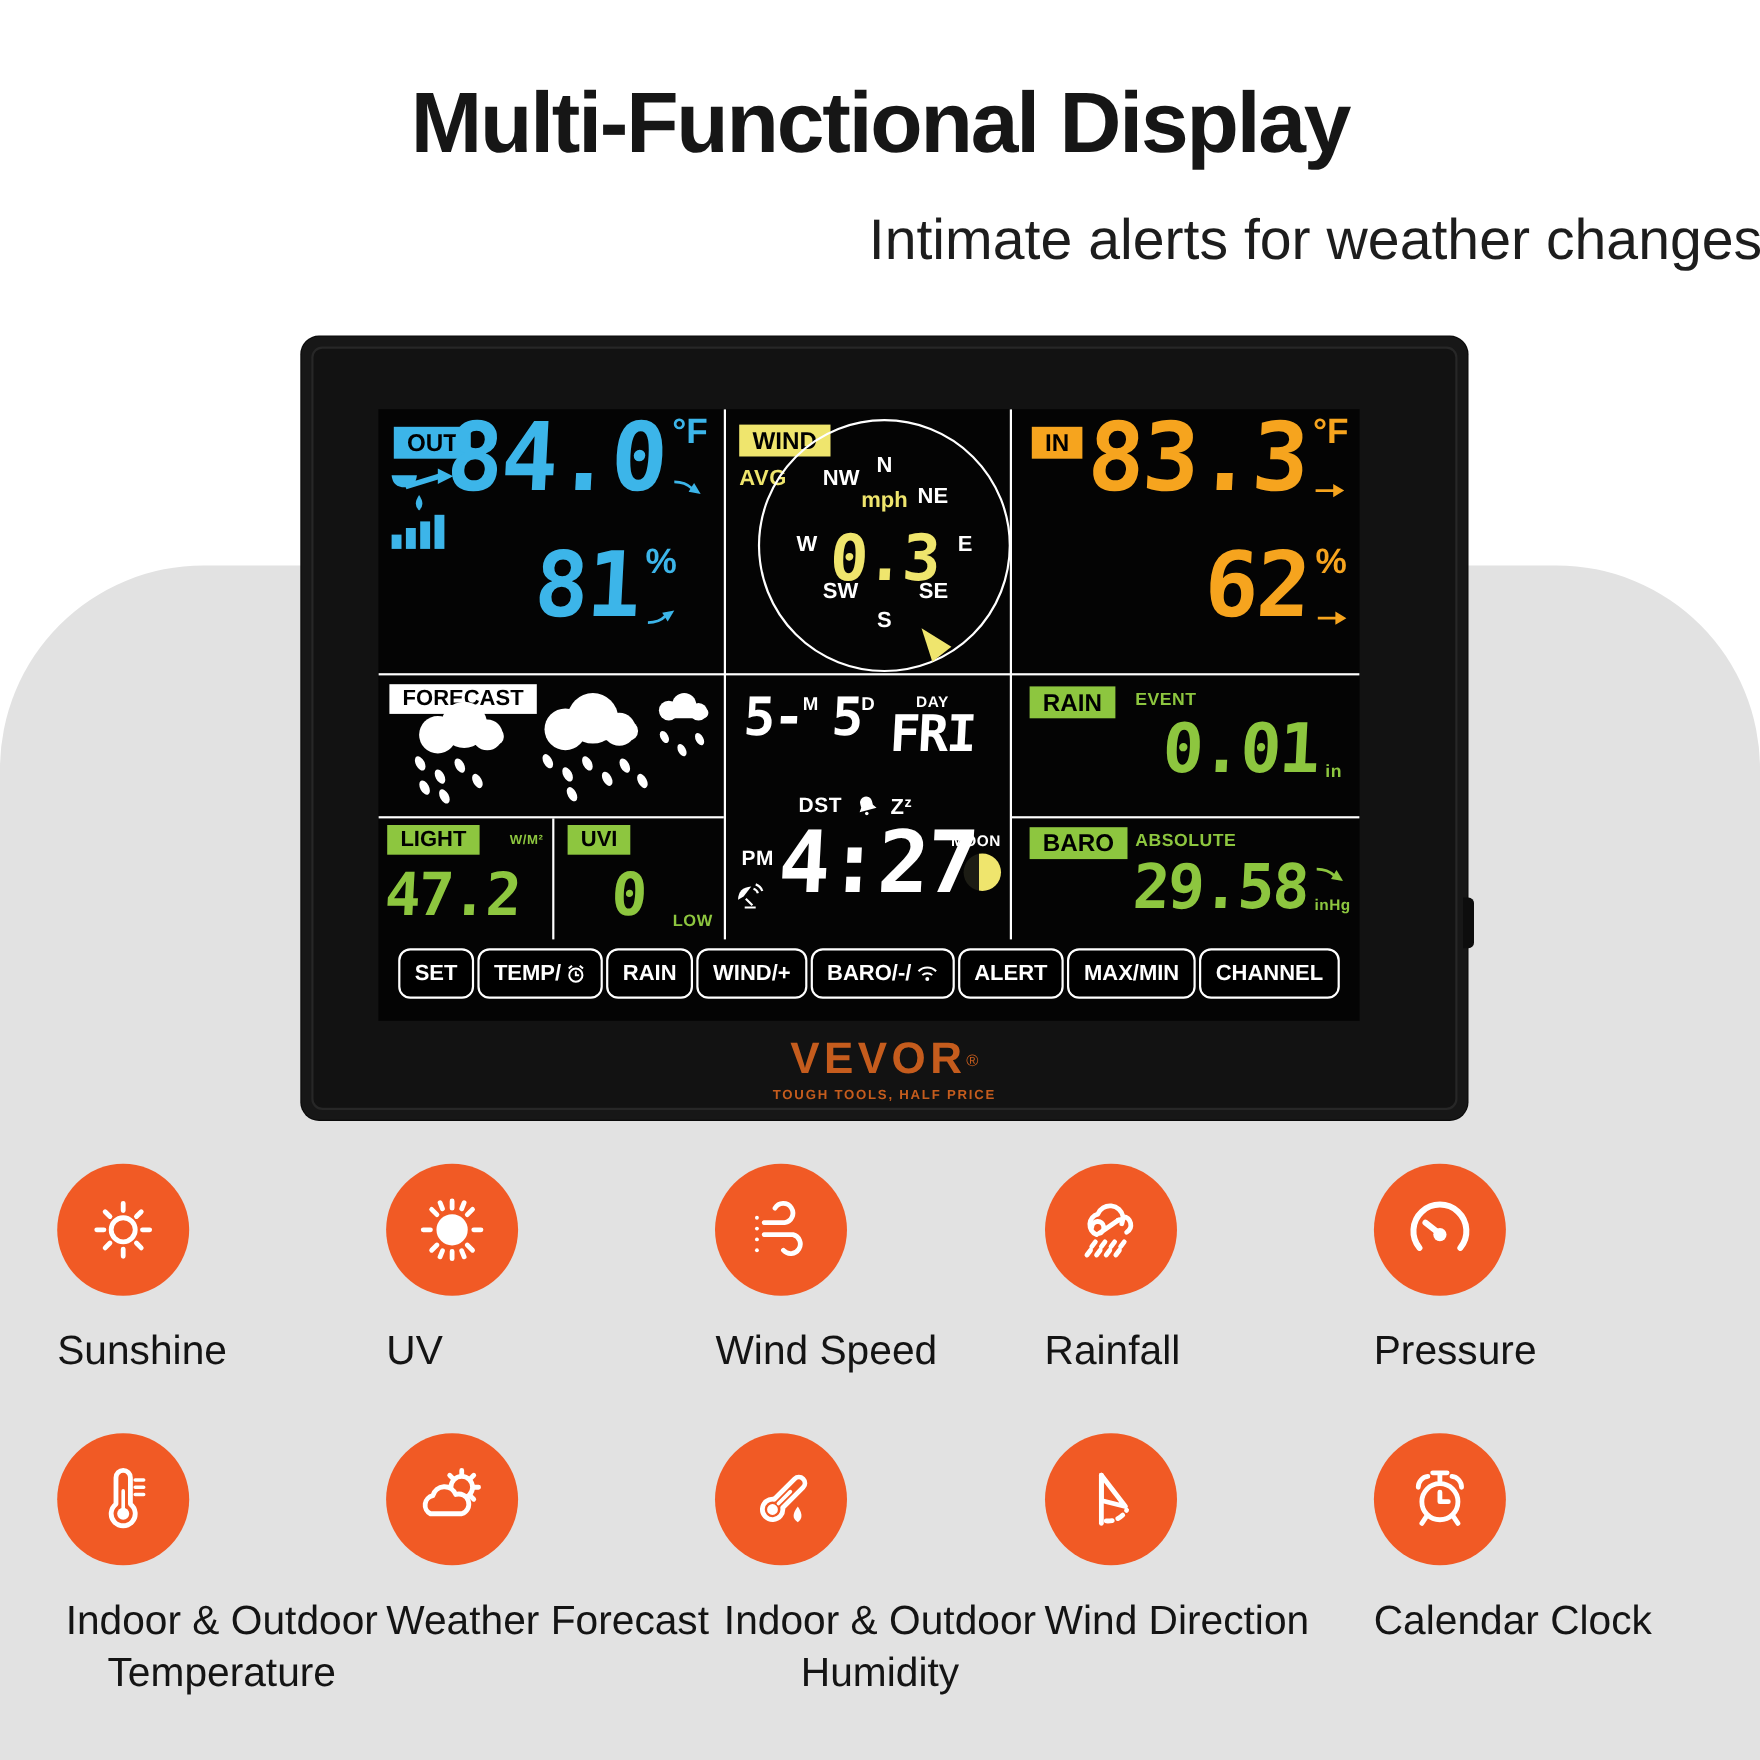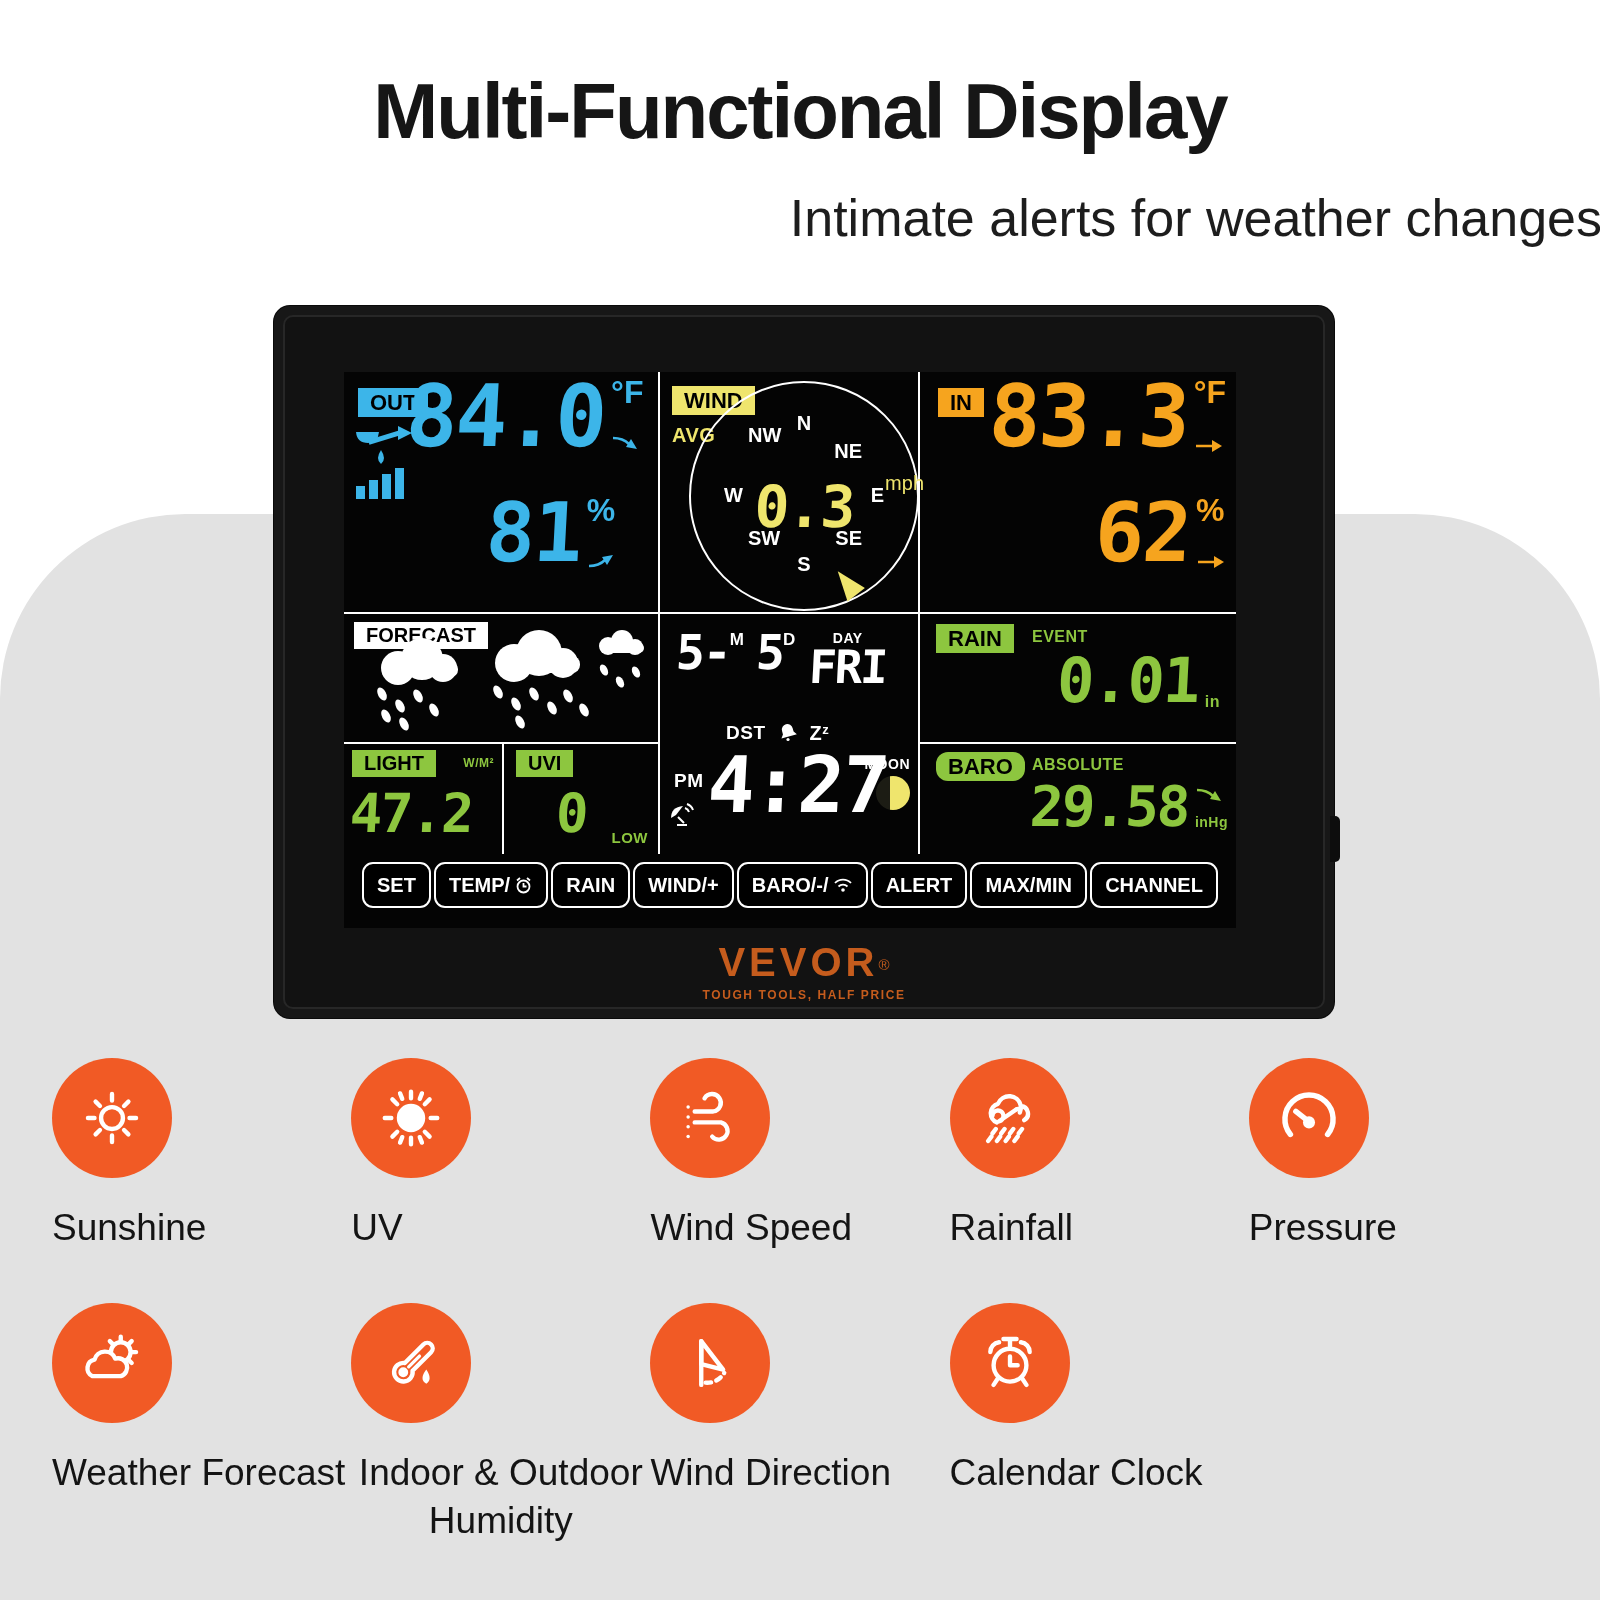--- a/index.html
+++ b/index.html
@@ -65,21 +65,21 @@
     background:repeating-conic-gradient(#ffffff 0deg 1.7deg, transparent 1.7deg 6deg);
     -webkit-mask:radial-gradient(circle, transparent 0 72%, #000 73% 93%, transparent 94%);
     mask:radial-gradient(circle, transparent 0 72%, #000 73% 93%, transparent 94%);
   }
   .dir { position:absolute; color:#fff; font-weight:bold; font-size:20px; }
   .dir-n { left:0; right:0; top:36px; text-align:center; }
   .dir-s { left:0; right:0; bottom:40px; text-align:center; }
   .dir-w { left:40px; top:108px; } .dir-e { right:40px; top:108px; }
   .dir-nw { left:64px; top:48px;text-align:right; } .dir-ne { right:62px; top:64px; }
   .dir-sw { left:64px; bottom:66px; } .dir-se { right:62px; bottom:66px; }
-  .mph { position:absolute; left:0; right:0; top:96px; text-align:right; font-size:20px; font-weight:normal; color:var(--yellow); }
+  .mph { position:absolute; left:0; right:0; top:68px; text-align:center; font-size:20px; font-weight:bold; color:var(--yellow); }
   .wind-speed { position:absolute; left:0; right:0; top:104px; text-align:center; font-size:58px; color:var(--yellow); }
   .wind-pointer {
     position:absolute; left:152px; top:192px; width:0; height:0;
     border-left:11px solid transparent; border-right:11px solid transparent;
     border-bottom:30px solid var(--yellow); transform:rotate(-38deg);
   }
   
   .btn-row { position:absolute; left:18px; right:18px; top:490px; display:flex; justify-content:space-between; }
   .btn {
     display:flex; align-items:center; gap:4px; height:46px; padding:0 13px;
@@ -287,21 +287,21 @@
         <span class="seg c-green" style="position:absolute;left:6px;top:44px;font-size:54px;">47.2</span>
       </div>
 
       <div class="cell" style="left:160px;top:372px;width:154px;height:110px;">
         <span class="badge bg-green" style="left:12px;top:6px;font-size:20px;">UVI</span>
         <span class="seg c-green" style="position:absolute;left:52px;top:44px;font-size:54px;">0</span>
         <span class="small-lbl c-green" style="position:absolute;right:10px;bottom:8px;font-size:15px;">LOW</span>
       </div>
 
       <div class="cell" style="left:576px;top:372px;width:316px;height:110px;">
-        <span class="badge bg-green" style="left:16px;top:8px;border-radius:12px;">BARO</span>
+        <span class="badge bg-green" style="left:16px;top:8px;">BARO</span>
         <span class="small-lbl c-green" style="position:absolute;left:112px;top:12px;font-size:16px;">ABSOLUTE</span>
         <div class="lcd-row c-green" style="right:8px;top:36px;">
           <span class="seg" style="font-size:56px;">29.58</span>
           <span class="unit-stack">
             <svg class="arr" viewBox="0 0 30 20" style="margin-top:6px;">
               <path d="M2 4 Q12 4 18 10" stroke="currentColor" stroke-width="2.5" fill="none"></path>
               <polygon points="26,15 15,13 20,5" fill="currentColor"></polygon>
             </svg>
             <span class="small-lbl" style="font-size:14px;margin-top:8px;">inHg</span>
           </span>
@@ -403,20 +403,31 @@
       <div class="fe-circle">
         <svg width="70" height="70" viewBox="0 0 64 64" class="ic">
           <path d="M15 47 a22 22 0 1 1 34 0" stroke-width="5"></path>
           <circle cx="32" cy="36" r="5.5" fill="#fff" stroke="none"></circle>
           <path d="M29 33 L20 26" stroke-width="5"></path>
         </svg>
       </div>
       <div class="fe-label">Pressure</div>
     </div>
 
+    <div class="feature">
+      <div class="fe-circle">
+        <svg width="70" height="70" viewBox="0 0 64 64" class="ic">
+          <path d="M26 14 a6 6 0 0 1 12 0 v22 a10 10 0 1 1 -12 0 z"></path>
+          <circle cx="32" cy="44" r="5" fill="#fff" stroke="none"></circle>
+          <path d="M32 25 v15" stroke-width="3"></path>
+          <path d="M42 16 h7 M42 22 h7 M42 28 h7" stroke-width="3"></path>
+        </svg>
+      </div>
+      <div class="fe-label">Indoor &amp; Outdoor Temperature</div>
+    </div>
 
     <div class="feature">
       <div class="fe-circle">
         <svg width="70" height="70" viewBox="0 0 64 64" class="ic">
           <circle cx="40" cy="22" r="9"></circle>
           <path d="M40 8 v4 M54 22 h-4 M50 12 l-3 3 M50 32 l-3 -3 M30 12 l3 3"></path>
           <path d="M14 44 a8 8 0 0 1 2 -15 a10 10 0 0 1 19 -1 a8 8 0 0 1 5 16 z" fill="#f15a25"></path>
         </svg>
       </div>
       <div class="fe-label">Weather Forecast</div>

